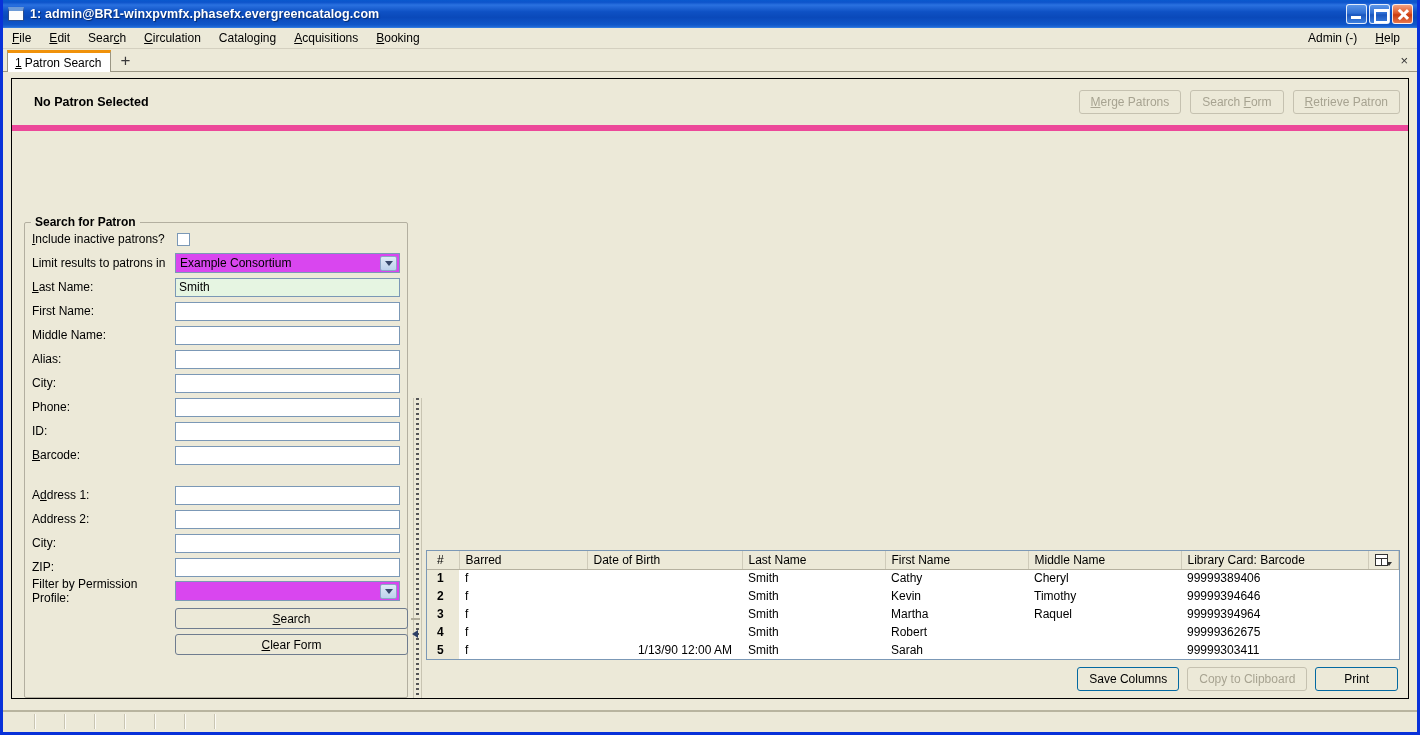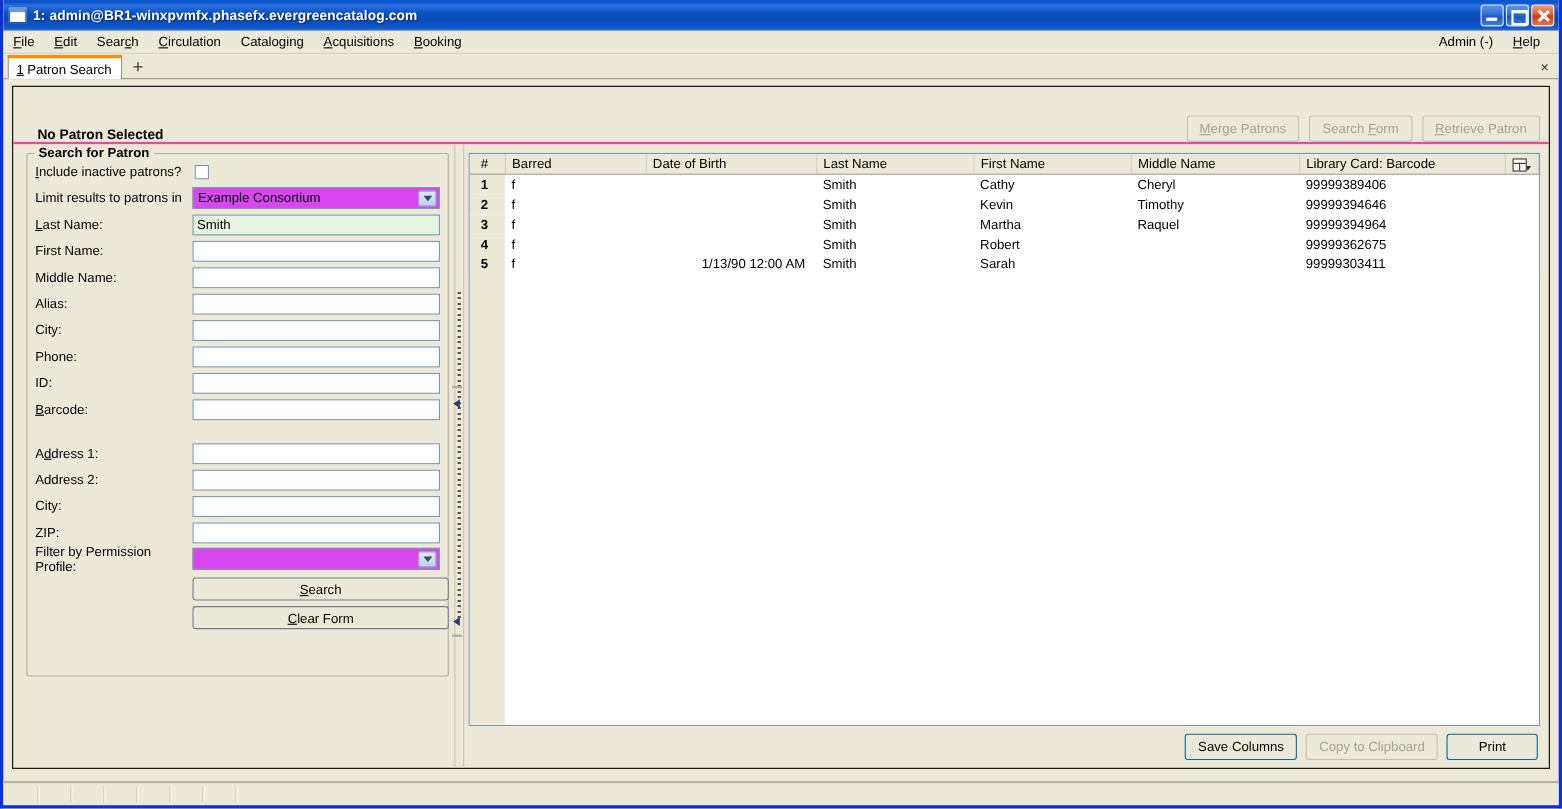--- a/index.html
+++ b/index.html
@@ -122,43 +122,43 @@
   
   .content {
     position: absolute;
     left: 8px; right: 8px; top: 78px; bottom: 33px;
     background: #ece9d8;
     border: 1px solid #000;
     display: flex; flex-direction: column;
   }
   .patron-header {
     height: 52px;
-    display: flex; align-items: flex-end;
+    display: flex; align-items: center;
     padding: 0 8px 0 22px;
-    border-bottom: 2px solid #ec4899;
+    border-bottom: 6px solid #ec4899;
     flex: 0 0 auto;
   }
   .patron-title { font-size: 12.5px; font-weight: bold; color: #000; }
   .header-buttons { margin-left: auto; display: flex; gap: 9px; }
   .btn {
     font-family: "Liberation Sans", sans-serif;
     font-size: 12px;
     padding: 4px 11px;
     background: #ece9d8;
     border: 1px solid #8b8878;
     border-radius: 3px;
     color: #000;
     cursor: default;
     white-space: nowrap;
   }
   .btn.disabled { color: #a7a391; border-color: #c5c1b0; }
   .btn.disabled u { text-decoration: underline; }
   .btn u { text-decoration: underline; }
 
-  .body-row { flex: 1 1 auto; display: flex; min-height: 0; }
+  .body-row { flex: 1 1 auto; display: flex; min-height: 0; align-items: flex-end; }
 
   
   .left-pane {
     width: 396px; flex: 0 0 auto;
     position: relative;
     padding: 8px 0 0 12px;
   }
   .fieldset {
     border: 1px solid #b3afa0;
     border-radius: 2px;

